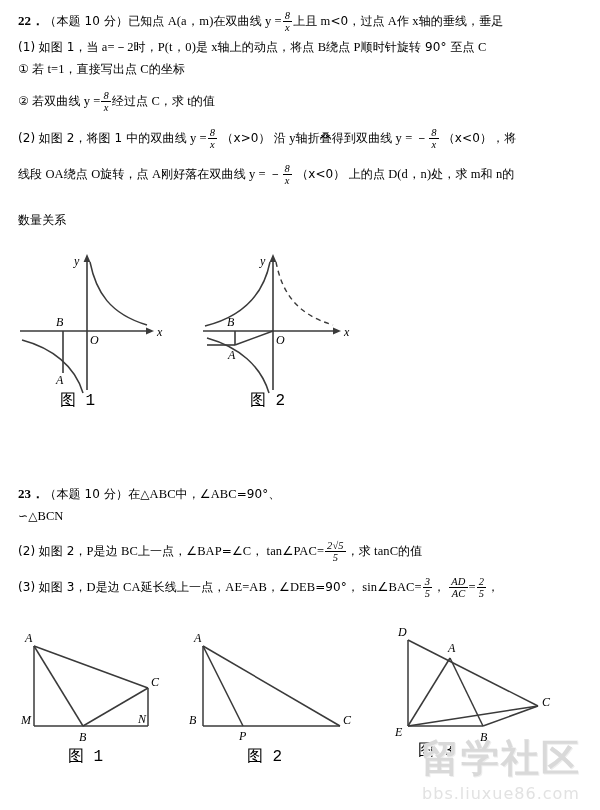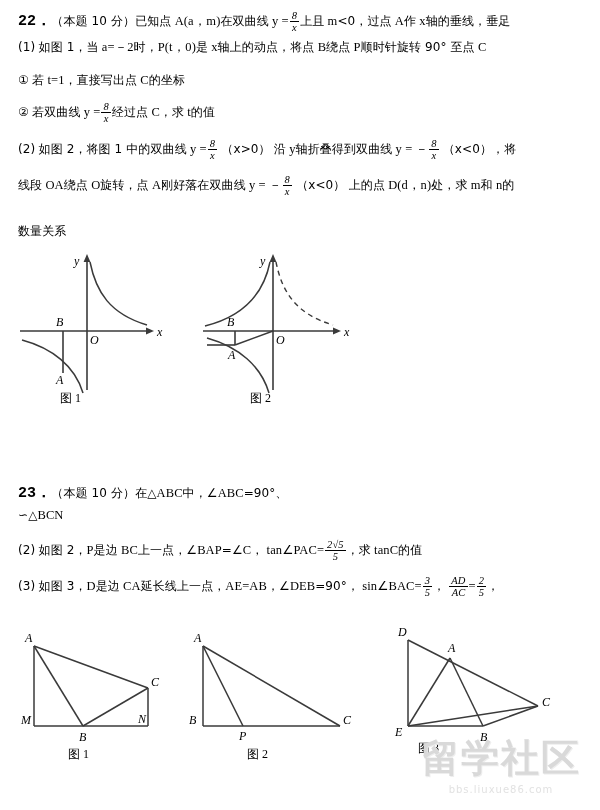--- a/index.html
+++ b/index.html
@@ -23,43 +23,43 @@
   }
 
   
   .qblock { position: absolute; left: 18px; width: 568px; }
   .line {
     font-size: 12.5px;
     line-height: 21px;
     white-space: nowrap;
     letter-spacing: 0.1px;
   }
-  .qnum { font-weight: bold; font-size: 15px; font-family: Liberation Mono, monospace; }
+  .qnum { font-weight: bold; font-size: 13px; }
   .it { font-family: "Liberation Serif", serif; }
   .cn { font-family: "DejaVu Sans", "Liberation Sans", sans-serif; font-size: 12px; }
 
   
   .frac {
     display: inline-block;
     vertical-align: -0.55em;
     text-align: center;
     font-size: 10.5px;
     line-height: 1.05;
     margin: 0 1px;
     font-style: italic;
   }
   .frac .num { display: block; padding: 0 2px; }
   .frac .den { display: block; border-top: 1px solid #000; padding: 0 2px; }
 
   
   .figwrap { position: absolute; }
   .figcap {
     position: absolute;
-    font-size: 12px;
-    font-family: Liberation Serif, serif;
+    font-size: 16px;
+    font-family: Liberation Mono, monospace;
     white-space: nowrap;
     text-align: right;
   }
   svg { display: block; overflow: visible; }
   .lbl {
     font-family: "Liberation Serif", serif;
     font-style: italic;
     font-size: 12px;
   }
 
@@ -84,21 +84,21 @@
     color: #d9d9d9;
     line-height: 46px;
     text-shadow: 1px 1px 0 #eee;
   }
   .wm-sub {
     position: absolute;
     top: 48px; left: 0;
     width: 190px;
     text-align: center;
     font-family: "DejaVu Sans", sans-serif;
-    font-size: 10px;
+    font-size: 16px;
     letter-spacing: 1px;
     color: #e2e2e2;
   }
 </style>
 </head>
 <body>
 
 <div class="page">
 
   <div class="qblock" style="top:10px;">
@@ -116,21 +116,21 @@
     <div class="line" style="margin-top:4px;">
       <span class="cn">(1)</span>
       <span class="cn">如图 1，当</span>
       <span class="it">a=－2</span><span class="cn">时，</span><span class="it">P(t，0)</span><span class="cn">是</span>
       <span class="it">x</span><span class="cn">轴上的动点，将点</span>
       <span class="it">B</span><span class="cn">绕点</span>
       <span class="it">P</span><span class="cn">顺时针旋转 90° 至点</span>
       <span class="it">C</span>
     </div>
 
-    <div class="line" style="margin-top:12px;">
+    <div class="line" style="margin-top:1px;">
       <span class="cn">①</span>
       <span class="cn">若</span>
       <span class="it">t=1</span><span class="cn">，直接写出点</span>
       <span class="it">C</span><span class="cn">的坐标</span>
     </div>
 
     <div class="line" style="margin-top:10px;">
       <span class="cn">②</span>
       <span class="cn">若双曲线</span>
       <span class="it">y =</span><span class="frac"><span class="num">8</span><span class="den">x</span></span><span class="cn">经过点</span>

